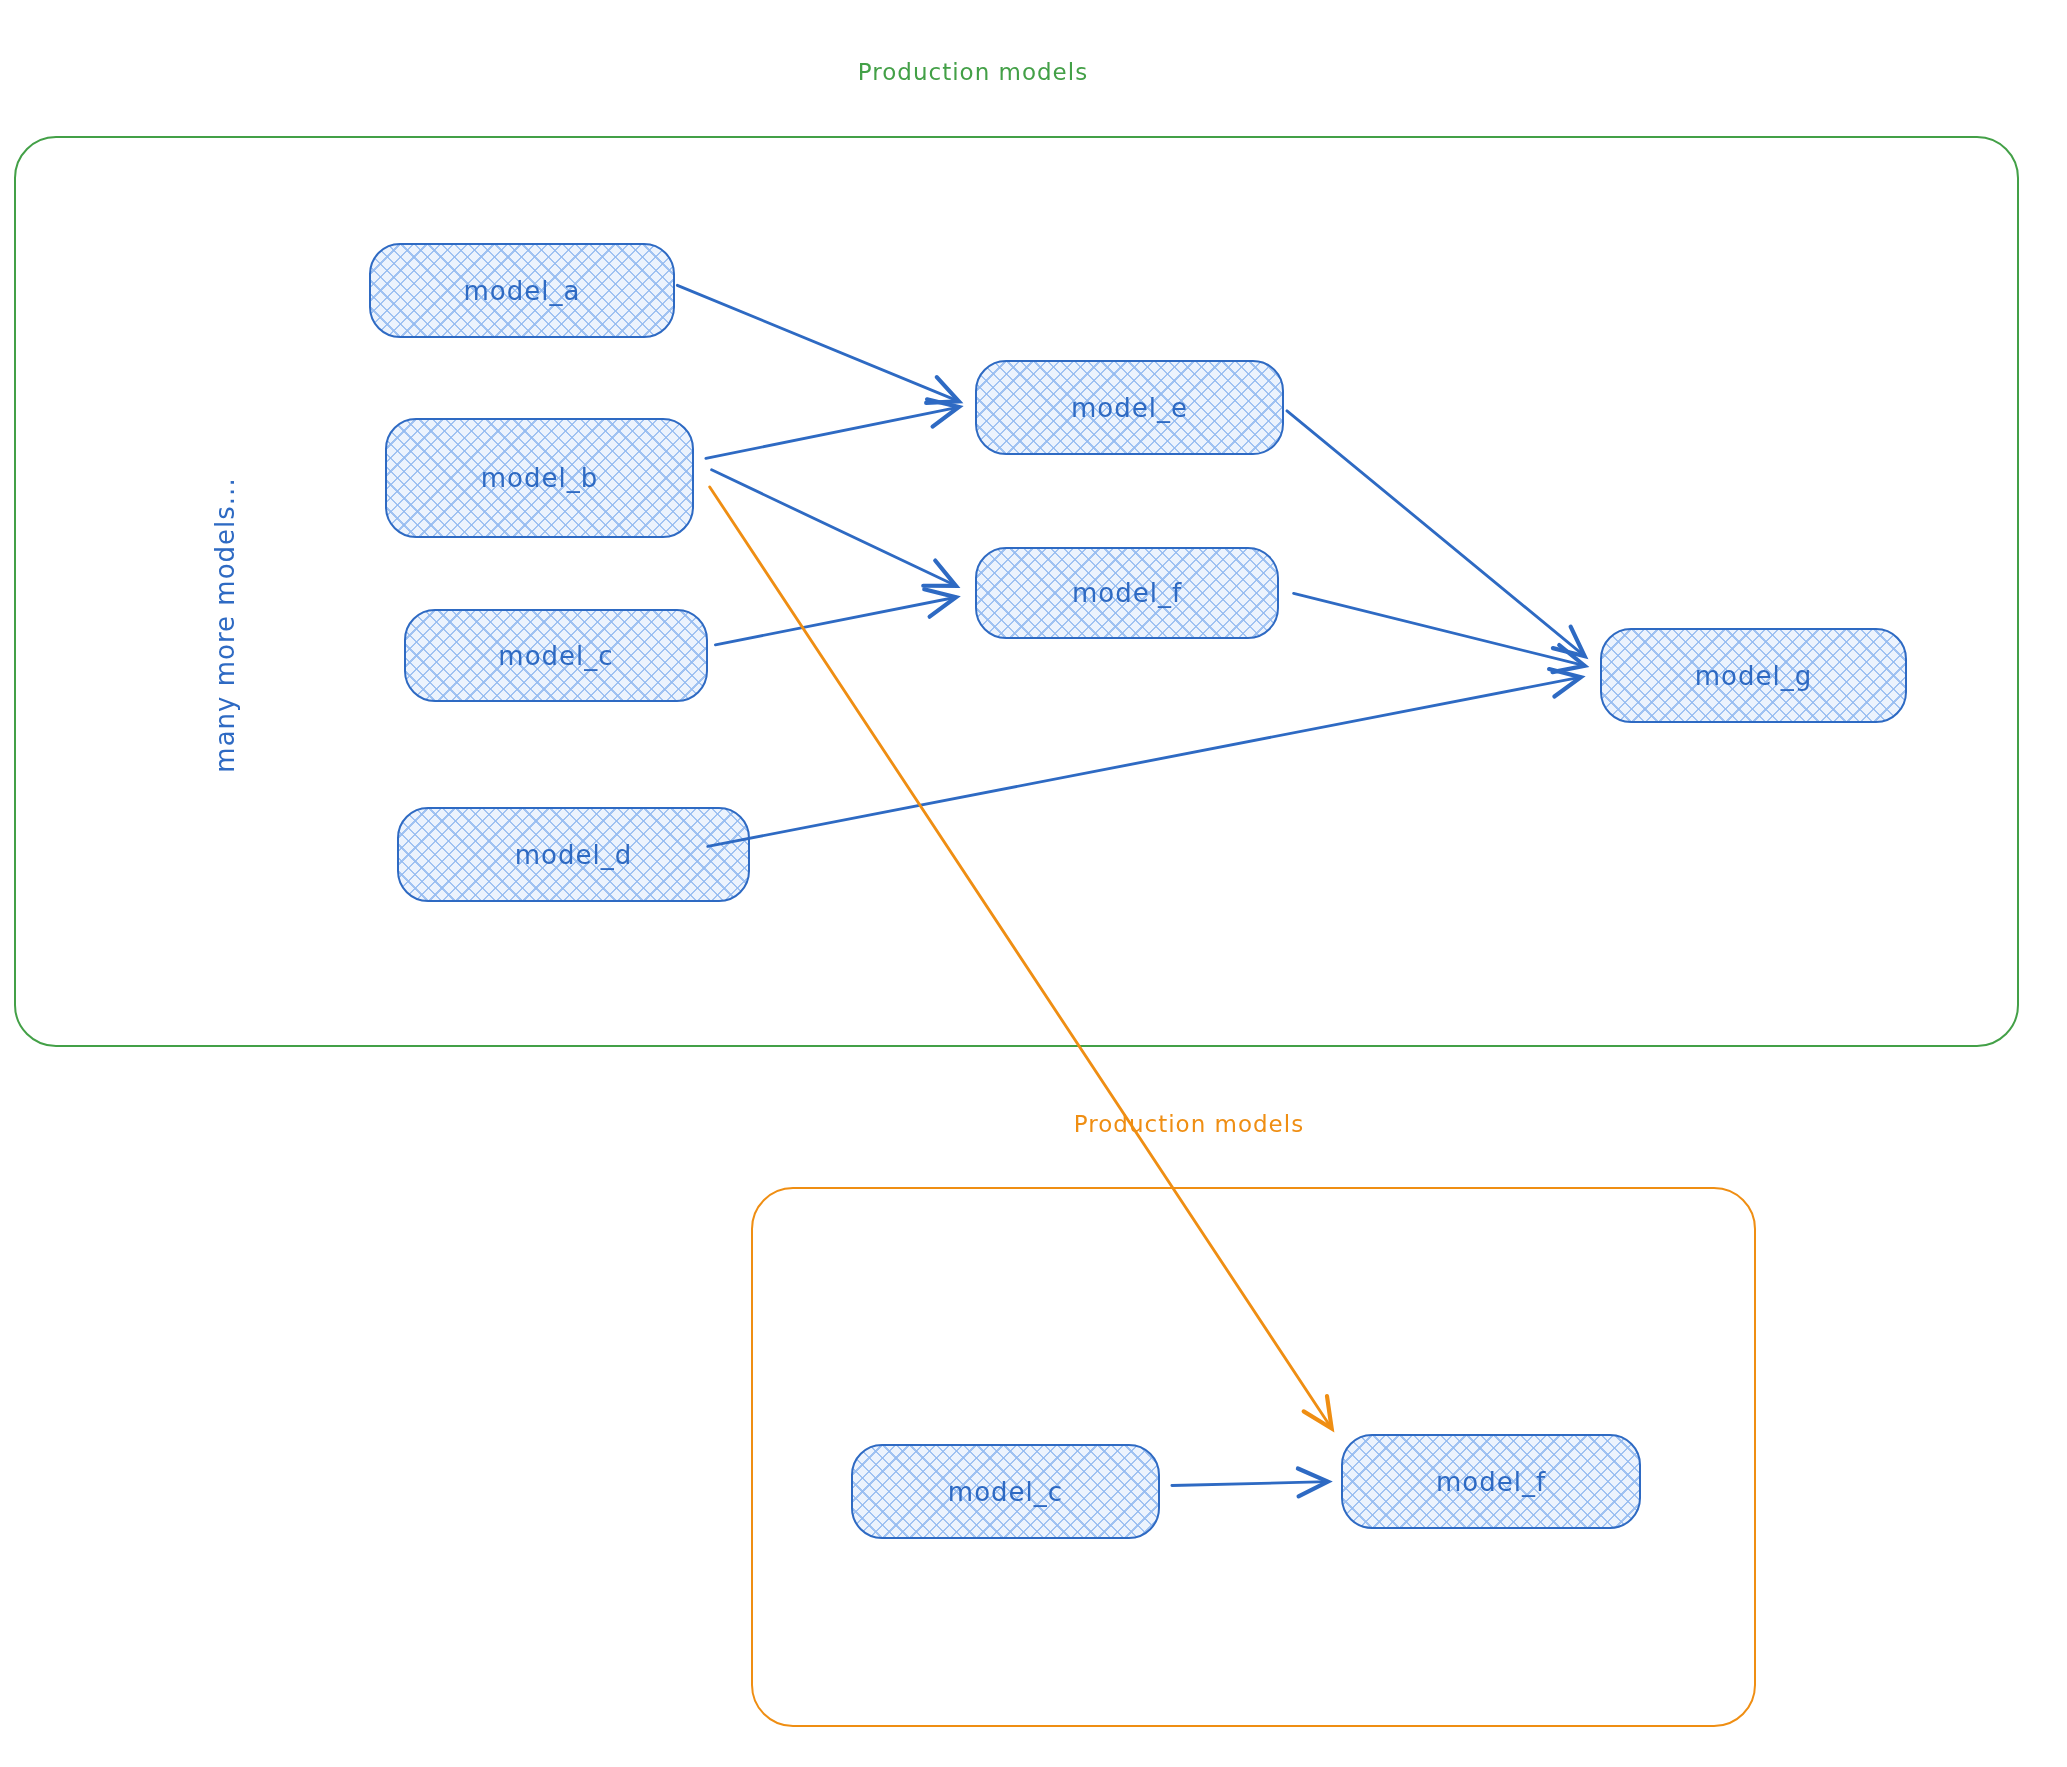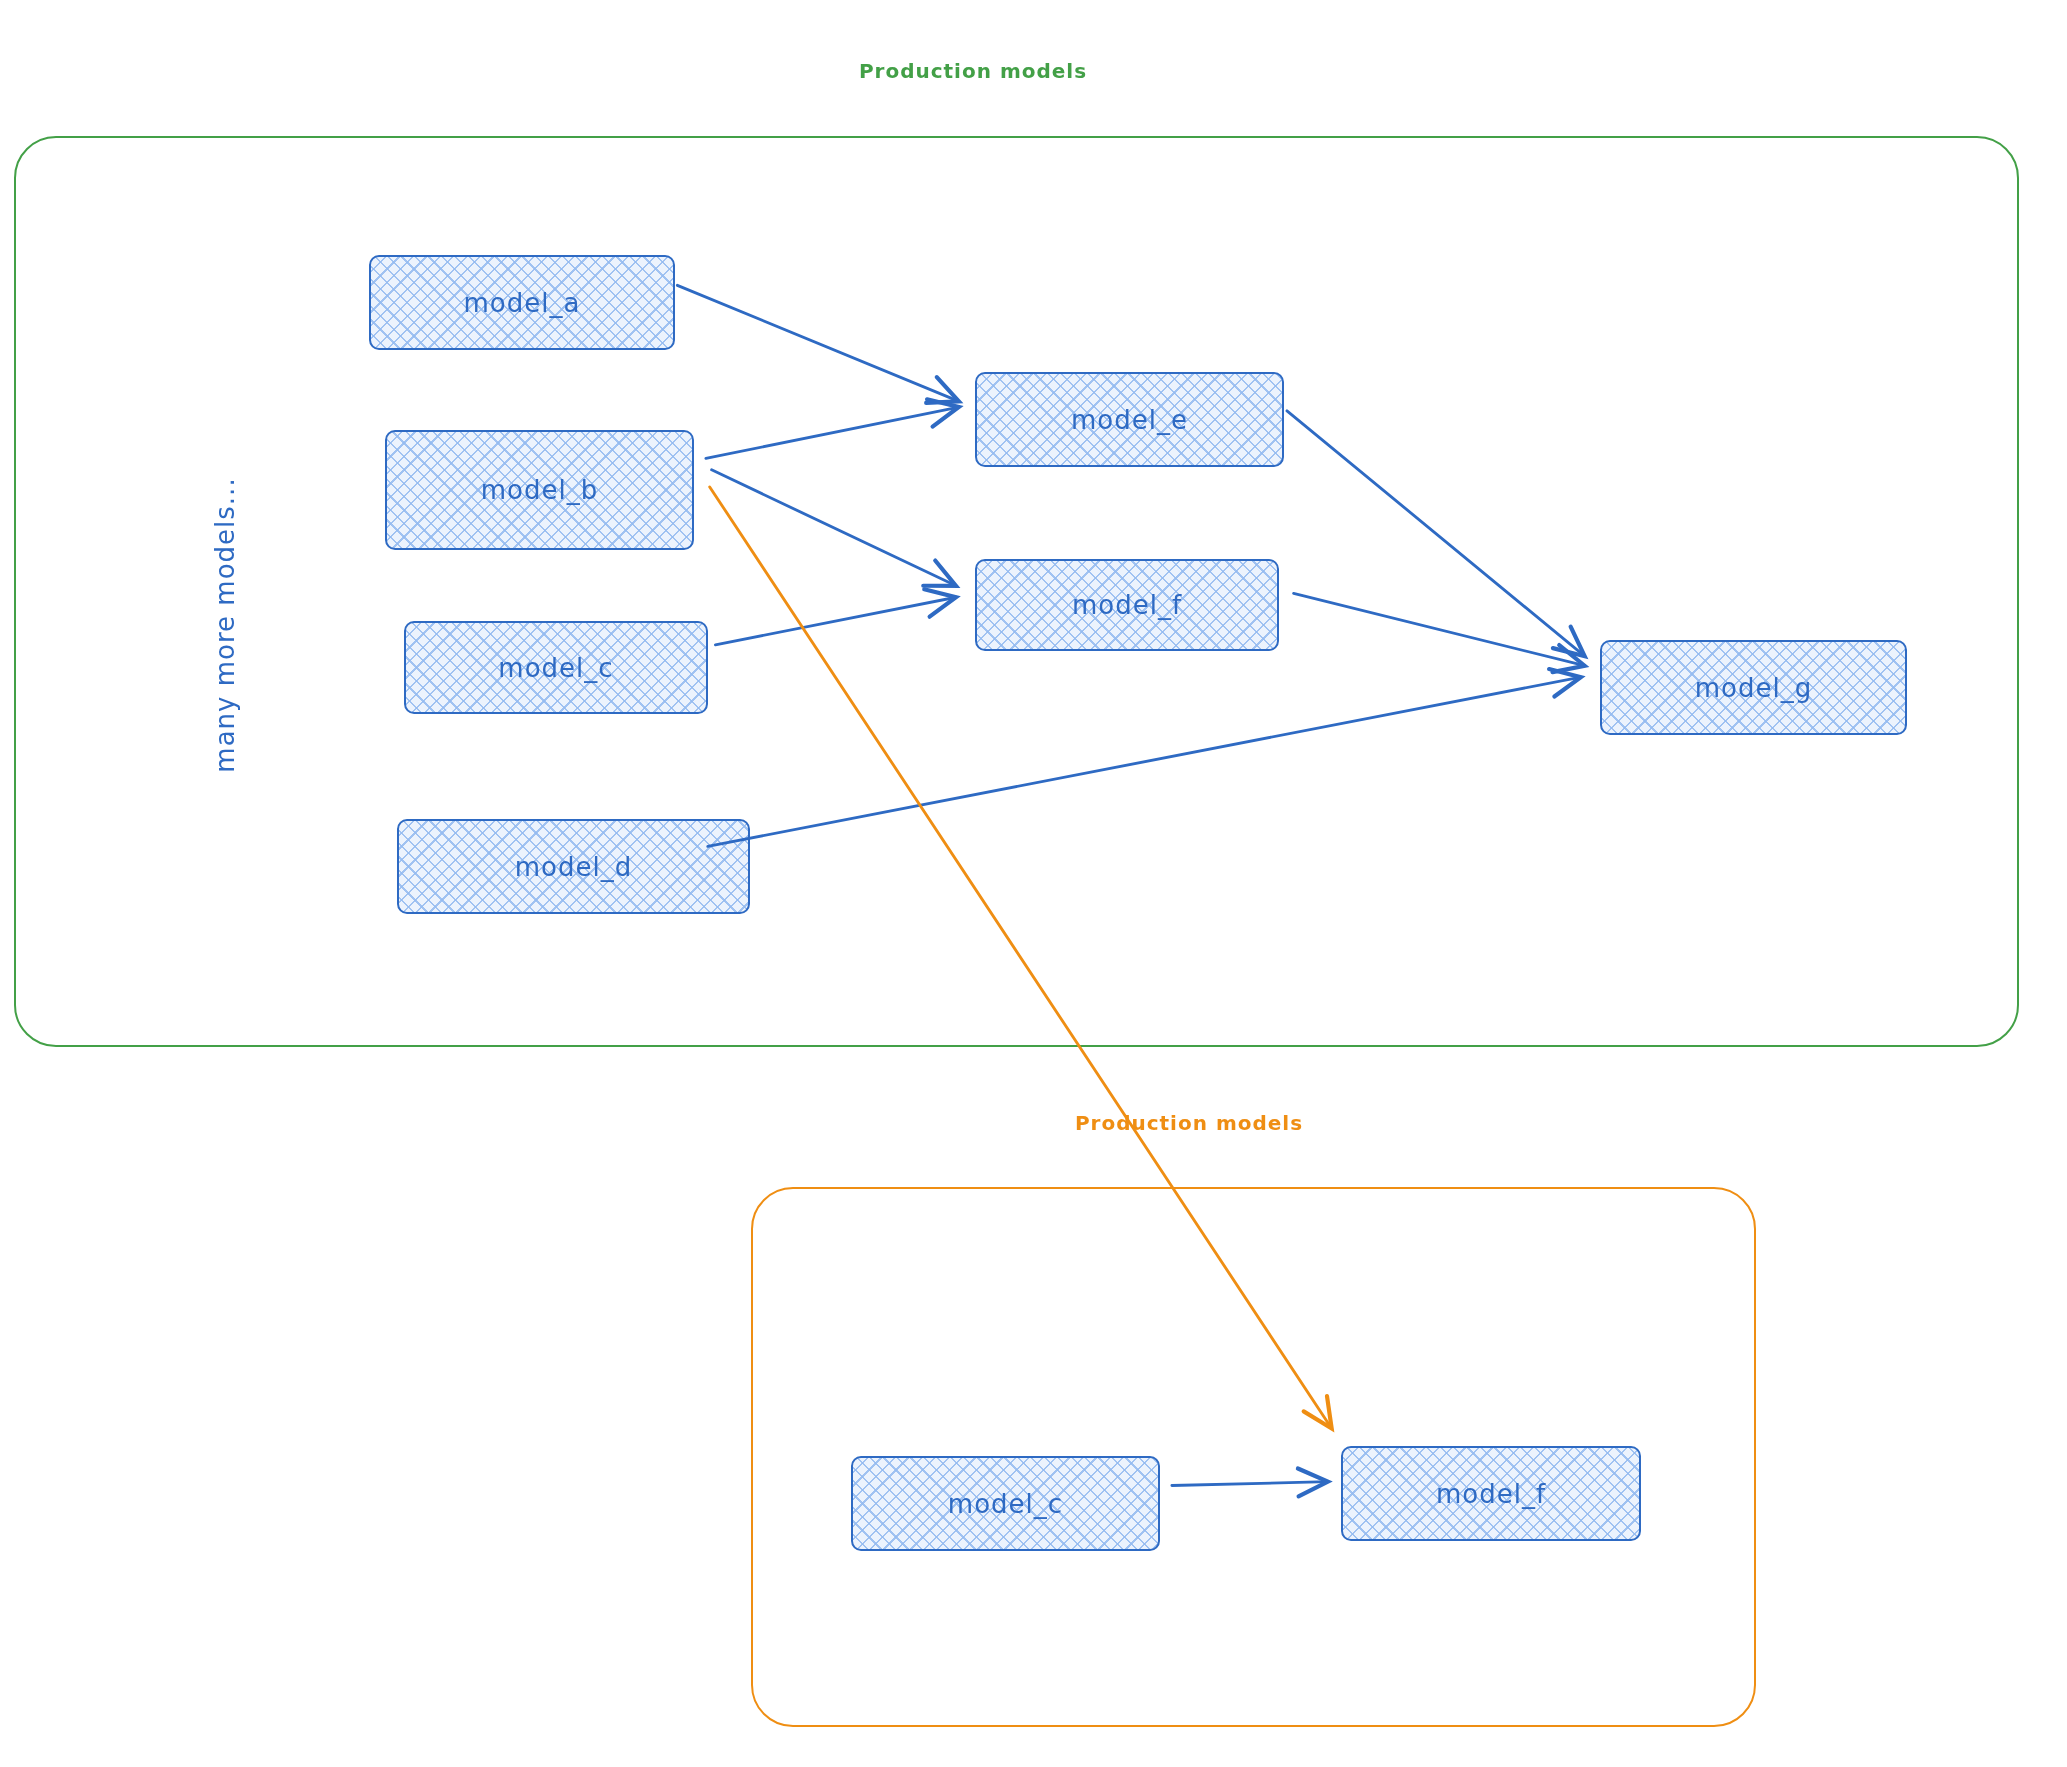--- a/index.html
+++ b/index.html
@@ -29,52 +29,50 @@
     left:14.3px; top:136px; width:2001px; height:907px;
     border-color:var(--green);
   }
   .container.development{
     left:751px; top:1187px; width:1001px; height:536px;
     border-color:var(--orange);
   }
   .section-title{
     position:absolute;
     transform:translateX(-50%);
-    font-size:20px;
+    font-size:23px;
     letter-spacing:1px;
     white-space:nowrap;
     z-index:2;
-    font-weight:bold;
   }
   .section-title.production{ left:973px; top:59px; color:var(--green); }
   .section-title.development{ left:1189px; top:1111px; color:var(--orange); }
   .side-label{
     position:absolute;
     left:225px; top:625px;
     transform:translate(-50%,-50%) rotate(-90deg);
     white-space:nowrap;
     font-size:26px;
     letter-spacing:1px;
     color:var(--blue);
     z-index:2;
   }
   .node{
     position:absolute;
     box-sizing:border-box;
     border:2.9px solid var(--blue);
-    border-radius:10px;
+    border-radius:31px;
     background-color:var(--node-fill);
     background-image:
       repeating-linear-gradient(45deg,  var(--node-hatch) 0px, var(--node-hatch) 1.6px, transparent 1.6px, transparent 9.5px),
       repeating-linear-gradient(135deg, var(--node-hatch) 0px, var(--node-hatch) 1.6px, transparent 1.6px, transparent 9.5px);
     display:flex;
     align-items:center;
     justify-content:center;
     z-index:3;
-    margin-top:12px;
   }
   .node .node-label{
     font-size:26px;
     letter-spacing:1px;
     color:var(--blue);
   }
   svg.edges{
     position:absolute;
     left:0; top:0;
     width:2068px; height:1767px;

